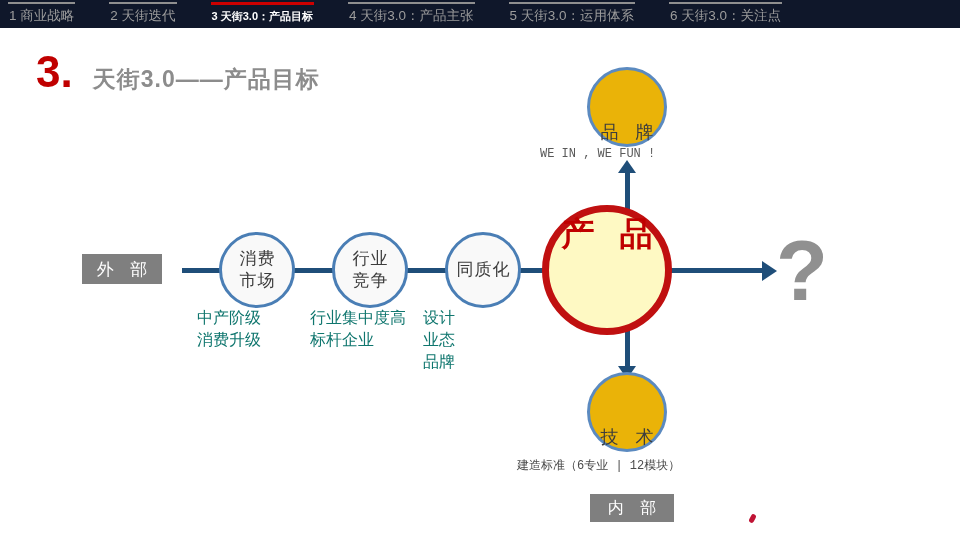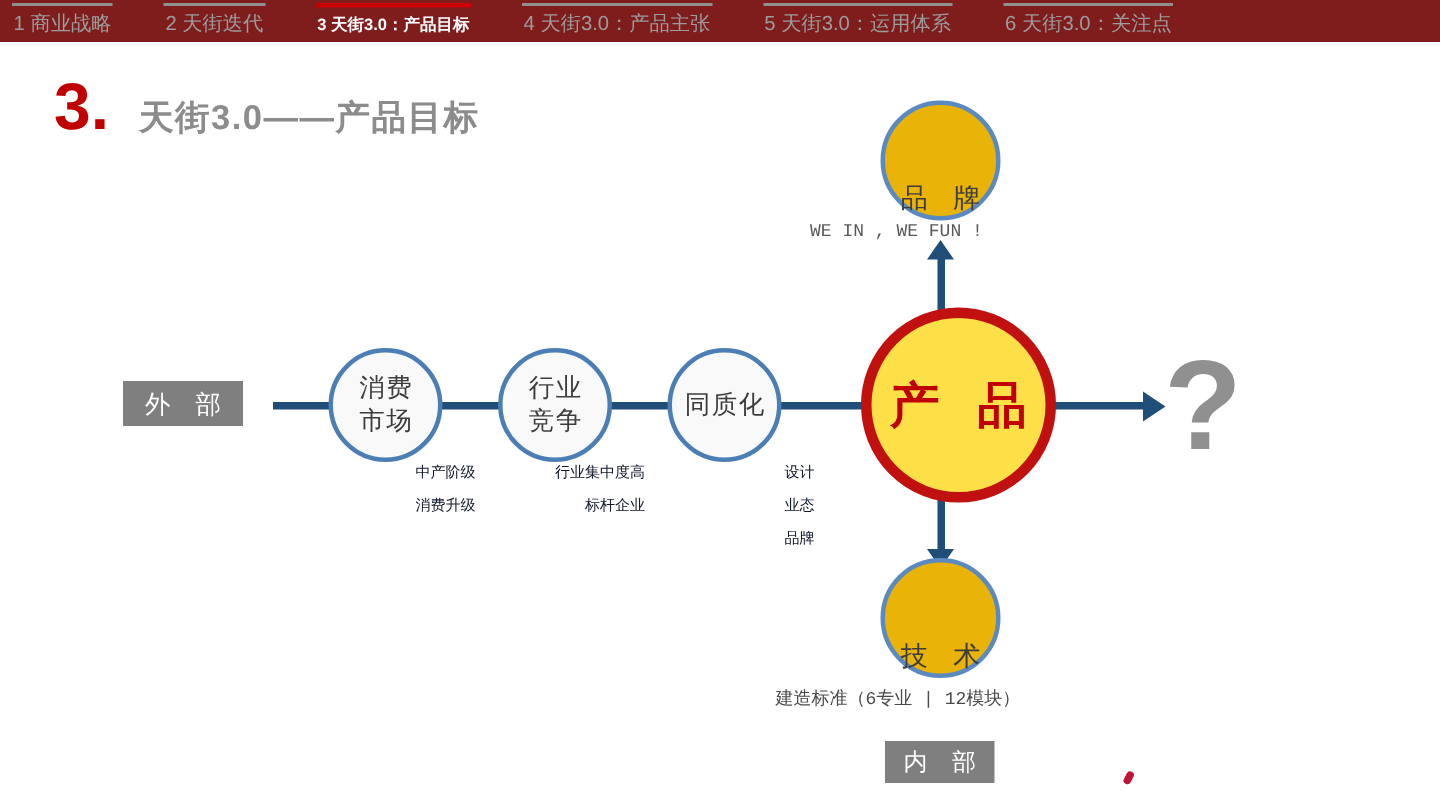--- a/index.html
+++ b/index.html
@@ -4,21 +4,21 @@
 <style>
   * { margin:0; padding:0; box-sizing:border-box; }
   html,body { width:960px; height:540px; }
   body {
     font-family:"Liberation Sans","DejaVu Sans",sans-serif;
     background:#ffffff; position:relative; overflow:hidden;
   }
   
   .nav {
     position:absolute; top:0; left:0; width:960px; height:28px;
-    background:#7f1d1d; display:flex; align-items:stretch;
+    background:#0f172a; display:flex; align-items:stretch;
     padding-left:8px; gap:34px;
   }
   .tab {
     margin-top:2px; border-top:2px solid #8f8f8f;
     color:#9c9c9c; font-size:13.5px;
     display:flex; align-items:center; padding:0 1px;
     white-space:nowrap; cursor:default;
   }
   .tab.active {
     border-top:3px solid #cc0000; color:#ffffff;
@@ -30,21 +30,21 @@
   .title-row { left:36px; top:22px; display:flex; align-items:baseline; }
   .title-num { color:#c00000; font-size:44px; font-weight:bold; line-height:1; }
   .title-text { color:#8c8c8c; font-size:23px; font-weight:bold; margin-left:20px; letter-spacing:1px; }
 
   .side-box {
     background:#7f7f7f; color:#ffffff; font-weight:normal;
     display:flex; align-items:center; justify-content:center;
     letter-spacing:6px; text-indent:6px;
   }
   .ext-box { left:82px; top:226px; width:80px; height:30px; font-size:17px; }
-  .int-box { left:590px; top:466px; width:73px; height:28px; font-size:16px; }
+  .int-box { left:590px; top:466px; width:84px; height:28px; font-size:16px; }
 
   .main-line { left:182px; top:240px; width:583px; height:5px; background:#1f4e79; }
   .v-line { width:5px; background:#1f4e79; left:625px; }
   .v-line.up { top:144px; height:38px; }
   .v-line.down { top:302px; height:38px; }
 
   .arrow { width:0; height:0; }
   .arrow.right { left:762px; top:233px; border-left:15px solid #1f4e79; border-top:10px solid transparent; border-bottom:10px solid transparent; }
   .arrow.up { left:618px; top:132px; border-bottom:13px solid #1f4e79; border-left:9px solid transparent; border-right:9px solid transparent; }
   .arrow.down { left:618px; top:338px; border-top:13px solid #1f4e79; border-left:9px solid transparent; border-right:9px solid transparent; }
@@ -62,31 +62,31 @@
   .sat-circle {
     width:80px; height:80px; border-radius:50%;
     border:3px solid #5b8ac0; background:#eab308;
     display:flex; align-items:flex-end; justify-content:center;
     font-size:18px; color:#3d3d3d; letter-spacing:6px; text-indent:6px;
   }
   .brand-circle { left:587px; top:39px; }
   .tech-circle { left:587px; top:344px; }
 
   .red-circle {
-    left:574px; top:177px; width:130px; height:130px; border-radius:50%;
-    border:7px solid #c01010; background:#fde047;
-    display:flex; align-items:center; justify-content:center;
+    left:542px; top:177px; width:130px; height:130px; border-radius:50%;
+    border:7px solid #c01010; background:#fef9c3;
+    display:flex; justify-content:center;
     font-size:33px; font-weight:bold; color:#c00000; letter-spacing:8px; text-indent:8px;
   }
 
   .caption { font-size:12px; color:#595959; text-align:left;font-family:Liberation Mono, monospace; }
   .brand-caption { left:540px; top:119px; width:175px; }
   .tech-caption  { left:517px; top:429px; width:220px; color:#4a4a4a; }
 
-  .sub { width:120px; text-align:right; font-size:10px; color:#0f172a; }
+  .sub { width:120px; text-align:left; font-size:16px; color:#0f766e; }
   .sub-c1 { left:197px; } .sub-c2 { left:310px; } .sub-c3 { left:423px; }
   .row-1 { top:280px; } .row-2 { top:302px; } .row-3 { top:324px; }
 
   .qmark { left:776px; top:200px; font-size:85px; font-weight:bold; color:#909090; line-height:1; }
   .red-dot { left:750px; top:486px; width:5px; height:9px; background:#c01335; border-radius:2.5px; transform:rotate(28deg); }
 </style>
 </head>
 <body>
 
 <div class="nav">

